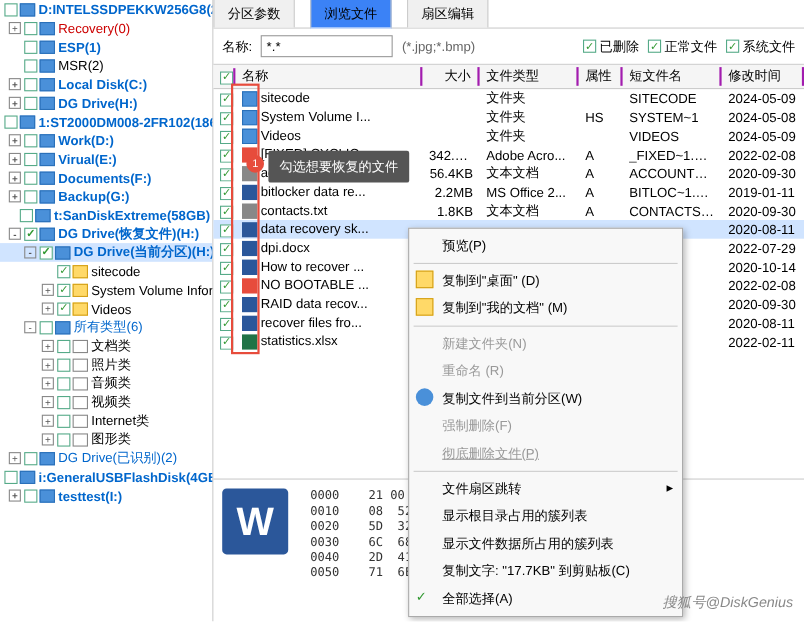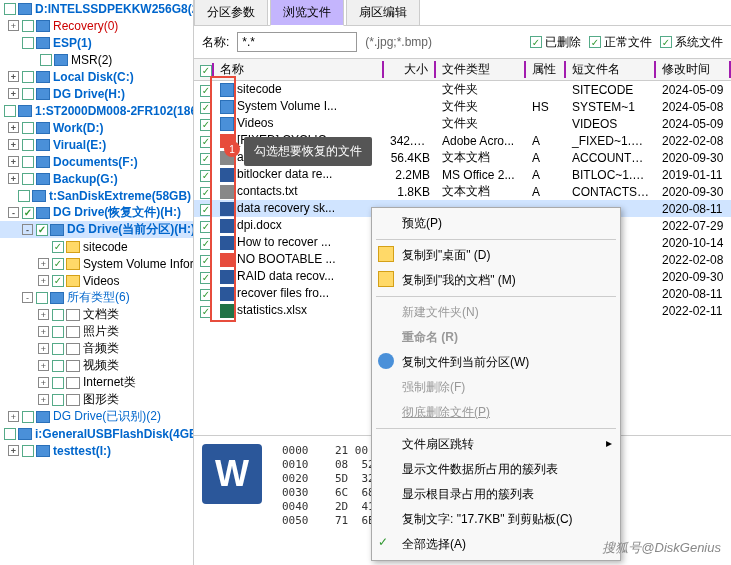--- a/index.html
+++ b/index.html
@@ -12,22 +12,22 @@
 .cb{width:12px;height:12px;border:1px solid #5a8;background:#fff;margin-right:2px;display:inline-flex;align-items:center;justify-content:center;flex-shrink:0;}
 .cb.chk::after{content:"✓";color:#393;font-size:10px;line-height:1;}
 .expander{width:11px;height:11px;border:1px solid #888;margin-right:3px;display:inline-flex;align-items:center;justify-content:center;font-size:9px;color:#555;flex-shrink:0;}
 .disk-ico{width:14px;height:12px;background:#4a90d9;border:1px solid #2a70b9;margin-right:3px;flex-shrink:0;}
 .folder-ico{width:14px;height:12px;background:#ffd968;border:1px solid #d4a017;margin-right:3px;flex-shrink:0;}
 .type-ico{width:14px;height:12px;background:#fff;border:1px solid #888;margin-right:3px;flex-shrink:0;}
 .blue{color:#0066cc;}
 .red{color:#cc0000;}
 .main{flex:1;display:flex;flex-direction:column;height:100%;}
 .tabs{display:flex;border-bottom:1px solid #ccc;height:26px;align-items:flex-end;}
-.tab{padding:4px 12px;border:1px solid #ccc;border-bottom:none;margin-right:2px;background:#f0f0f0;cursor:pointer;}
-.tab.active{background:#c4b5fd;border-bottom:1px solid #fff;margin-bottom:-1px;}
+.tab{padding:4px 12px;border:1px solid #ccc;border-bottom:none;margin-right:14px;background:#f0f0f0;cursor:pointer;}
+.tab.active{background:#3b82f6;border-bottom:1px solid #fff;margin-bottom:-1px;}
 .filter-row{display:flex;align-items:center;padding:6px 8px;border-bottom:1px solid #ccc;gap:8px;}
 .filter-row input[type=text]{width:120px;height:20px;border:1px solid #999;padding:0 4px;}
 .chk-label{display:flex;align-items:center;gap:3px;}
 .chk-box{width:12px;height:12px;border:1px solid #5a8;display:inline-flex;align-items:center;justify-content:center;}
 .chk-box::after{content:"✓";color:#393;font-size:10px;}
 .file-header{display:flex;background:#f5f5f5;border-bottom:1px solid #ccc;height:22px;align-items:center;}
 .file-header>div{padding:0 6px;border-right:2px solid #a21caf;overflow:hidden;white-space:nowrap;}
 .col-chk{width:20px;}
 .col-name{width:170px;}
 .col-size{width:52px;text-align:right;}
@@ -76,21 +76,21 @@
         <span class="cb"></span>
         <span class="disk-ico"></span>
         <span>Recovery(0)</span>
       </div>
       <div class="tree-item blue bold" style="padding-left: 8px;">
         <span style="width:14px;display:inline-block;"></span>
         <span class="cb"></span>
         <span class="disk-ico"></span>
         <span>ESP(1)</span>
       </div>
-      <div class="tree-item " style="padding-left: 26px;">
+      <div class="tree-item " style="padding-left: 8px;">
         <span style="width:14px;display:inline-block;"></span>
         <span class="cb"></span>
         <span class="disk-ico"></span>
         <span>MSR(2)</span>
       </div>
       <div class="tree-item blue bold" style="padding-left: 8px;">
         <span class="expander">+</span>
         <span class="cb"></span>
         <span class="disk-ico"></span>
         <span>Local Disk(C:)</span>
@@ -406,26 +406,26 @@
 <div class="badge" style="left:224px;top:141px;">1</div>
 <div class="tip" style="left:244px;top:137px;">勾选想要恢复的文件</div>
 
 <div class="ctx-menu" style="left:371px;top:207px;">
   <div class="ctx-item">预览(P)</div>
   <div class="ctx-sep"></div>
   <div class="ctx-item"><span class="ctx-ico" style="background:#ffd968;border:1px solid #d4a017;"></span><span>复制到"桌面"  (D)</span></div>
   <div class="ctx-item"><span class="ctx-ico" style="background:#ffd968;border:1px solid #d4a017;"></span><span>复制到"我的文档"  (M)</span></div>
   <div class="ctx-sep"></div>
   <div class="ctx-item" style="color:#999;">新建文件夹(N)</div>
-  <div class="ctx-item" style="color:#999;font-weight:bold;">重命名 (R)</div>
+  <div class="ctx-item" style="color:#999;">重命名 (R)</div>
   <div class="ctx-item"><span class="ctx-ico" style="background:#4a90d9;border-radius:50%;"></span><span>复制文件到当前分区(W)</span></div>
   <div class="ctx-item" style="color:#999;">强制删除(F)</div>
   <div class="ctx-item" style="color:#999;text-decoration:underline;">彻底删除文件(P)</div>
   <div class="ctx-sep"></div>
   <div class="ctx-item"><span>文件扇区跳转</span><span class="ctx-arrow">▸</span></div>
+  <div class="ctx-item">显示根目录占用的簇列表</div>
   <div class="ctx-item">显示文件数据所占用的簇列表</div>
-  <div class="ctx-item">显示根目录占用的簇列表</div>
   <div class="ctx-item">复制文字: "17.7KB" 到剪贴板(C)</div>
   <div class="ctx-item"><span class="ctx-ico" style="color:#393;">✓</span><span>全部选择(A)</span></div>
 
 </div>
 
 <div class="watermark">搜狐号@DiskGenius</div>
 
 </body></html>

